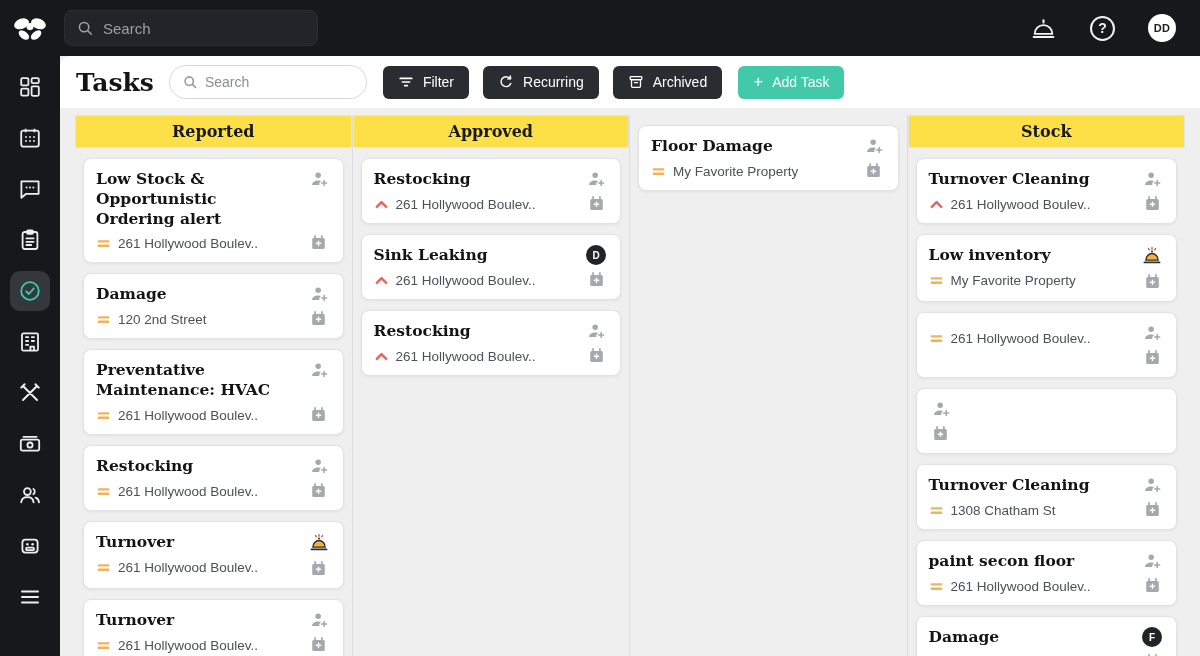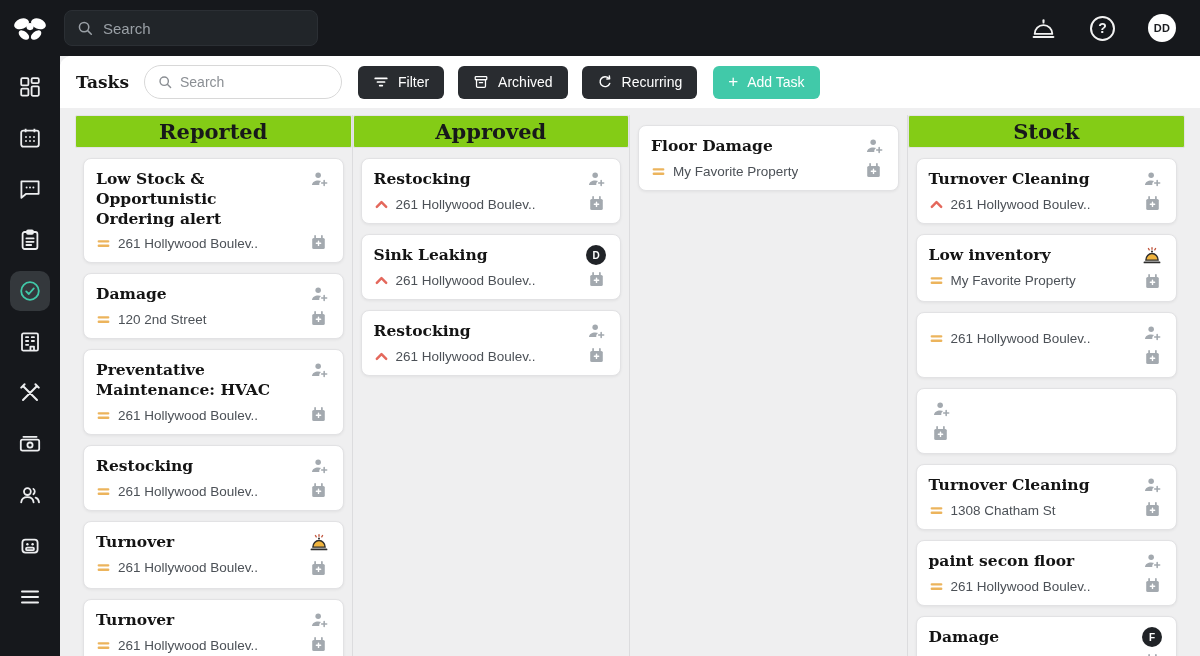--- a/index.html
+++ b/index.html
@@ -33,42 +33,42 @@
              align-items: center; justify-content: center; color: #edeef0; cursor: pointer; }
   .sb-item svg { width: 24px; height: 24px; }
   .sb-item.active { background: #34383c; color: #41c9a9; }
 
   
   .main { position: fixed; left: 60px; top: 56px; width: 1140px; height: 600px;
           background: #ffffff; border-top-left-radius: 12px; overflow: hidden;
           display: flex; flex-direction: column; }
   .toolbar { height: 52px; display: flex; align-items: center; padding: 0 16px;
              background: #fff; flex: 0 0 auto; }
-  .page-title { font-family: "DejaVu Serif", serif; font-weight: bold; font-size: 17px; color: #141414; }
+  .page-title { font-family: "DejaVu Serif", serif; font-weight: bold; font-size: 25px; color: #141414; }
   .tl-search { margin-left: 15px; width: 198px; height: 34px; border: 1px solid #d8d8d8;
                border-radius: 17px; display: flex; align-items: center; padding: 0 12px;
                gap: 7px; color: #8b8f94; background: #fff; }
   .tl-search input { border: none; outline: none; font-size: 14px; width: 100%; color: #333; }
   .tl-search input::placeholder { color: #8b8f94; }
   .btn { height: 33px; border-radius: 6px; display: flex; align-items: center; gap: 9px;
          padding: 13px 15px; font-size: 14px; cursor: pointer; border: none;
          font-family: "Liberation Sans", sans-serif; }
   .btn-dark { background: #292c30; color: #ffffff; }
   .btn-teal { background: #41c9a9; color: #ffffff; }
   .ml16 { margin-left: 16px; } .ml14 { margin-left: 14px; }
   .plus-glyph { font-size: 17px; line-height: 1; margin-top: -1px; }
 
   
   .board { flex: 1; background: #efeff0; padding: 7px 15px 0; display: grid;
            grid-template-columns: repeat(4, 1fr); overflow: hidden; }
   .board-column { min-width: 0; display: flex; flex-direction: column; overflow: hidden; }
   .board-column:not(:last-child) { border-right: 1px solid #dcdcde; }
-  .col-header { height: 33px; background: #84cc16; border: 1px solid #e3e3e5; border-radius: 2px;
+  .col-header { height: 33px; background: #fde047; border: 1px solid #e3e3e5; border-radius: 2px;
                 display: flex; align-items: center; justify-content: center;
-                font-family: "DejaVu Serif", serif; font-weight: bold; font-size: 21px;
+                font-family: "DejaVu Serif", serif; font-weight: bold; font-size: 16px;
                 color: #17181a; flex: 0 0 auto; }
   .col-cards { padding: 10px 8px; display: flex; flex-direction: column; gap: 10px; overflow: hidden; }
   .task-card { background: #fff; border: 1px solid #e2e2e4; border-radius: 8px;
                box-shadow: 0 1px 3px rgba(20,20,20,.06); padding: 10px 12px 11px;
                display: flex; gap: 20px; cursor: pointer; flex: 0 0 auto; }
   .card-main { flex: 1; min-width: 0; }
   .card-title { font-family: "DejaVu Serif", serif; font-weight: bold; font-size: 15.5px;
                 line-height: 1.28; color: #141414; }
   .card-prop { margin-top: 8px; display: flex; align-items: center; gap: 7px; }
   .card-prop .pico { display: flex; flex: 0 0 auto; }
@@ -242,36 +242,36 @@
     <button class="btn btn-dark ml16">
       <span style="display:flex">
         <svg width="16" height="16" viewBox="0 0 18 18" fill="none" stroke="currentColor" stroke-width="1.9" stroke-linecap="round">
           <path d="M2.5 5h13M5 9h8M7.5 13h3"></path>
         </svg>
       </span>
       <span>Filter</span>
     </button>
     <button class="btn btn-dark ml14">
       <span style="display:flex">
+        <svg width="16" height="16" viewBox="0 0 20 20" fill="none" stroke="currentColor" stroke-width="1.8" stroke-linecap="round">
+          <path d="M15.9 11.8a6.2 6.2 0 1 1-1.2-6.4"></path>
+          <path d="M15.4 2.4l.4 3.5-3.5.4" stroke-linejoin="round"></path>
+        </svg>
+      </span>
+      <span>Recurring</span>
+    </button>
+    <button class="btn btn-dark ml14">
+      <span style="display:flex">
         <svg width="16" height="16" viewBox="0 0 20 20" fill="none" stroke="currentColor" stroke-width="1.6">
           <rect x="2.8" y="3.2" width="14.4" height="4" rx="1"></rect>
           <path d="M4.4 7.2v8.2a1.4 1.4 0 0 0 1.4 1.4h8.4a1.4 1.4 0 0 0 1.4-1.4V7.2"></path>
           <path d="M8 10.8h4" stroke-linecap="round"></path>
         </svg>
       </span>
       <span>Archived</span>
-    </button>
-    <button class="btn btn-dark ml14">
-      <span style="display:flex">
-        <svg width="16" height="16" viewBox="0 0 20 20" fill="none" stroke="currentColor" stroke-width="1.8" stroke-linecap="round">
-          <path d="M15.9 11.8a6.2 6.2 0 1 1-1.2-6.4"></path>
-          <path d="M15.4 2.4l.4 3.5-3.5.4" stroke-linejoin="round"></path>
-        </svg>
-      </span>
-      <span>Recurring</span>
     </button>
     <button class="btn btn-teal ml16">
       <span class="plus-glyph">+</span>
       <span>Add Task</span>
     </button>
   </div>
   <div class="board">
       <div class="board-column">
         <div class="col-header">Reported</div>
         <div class="col-cards">

